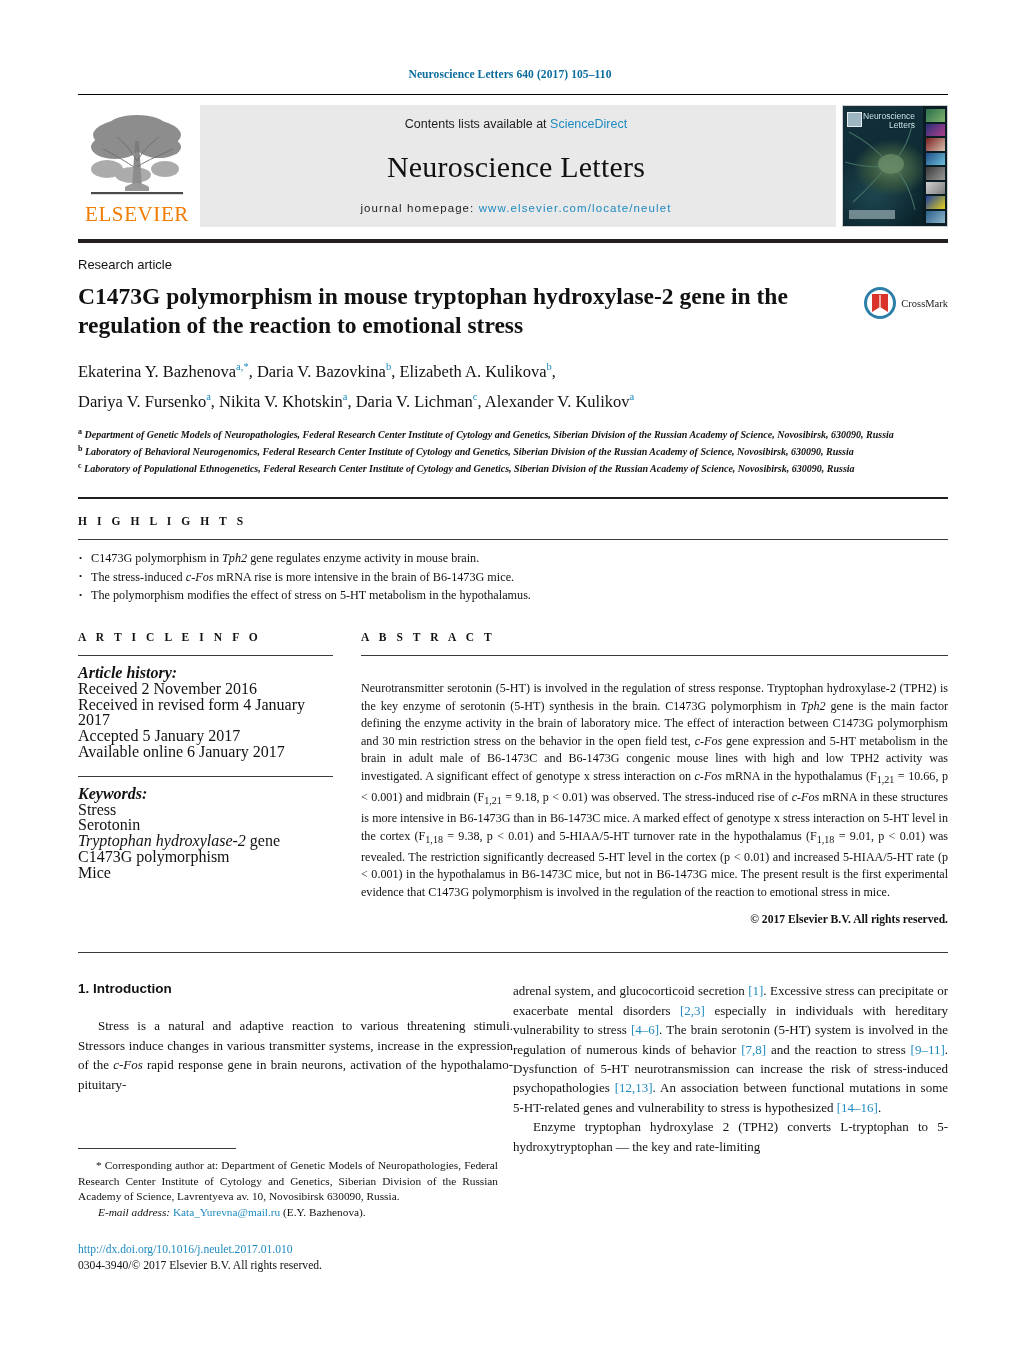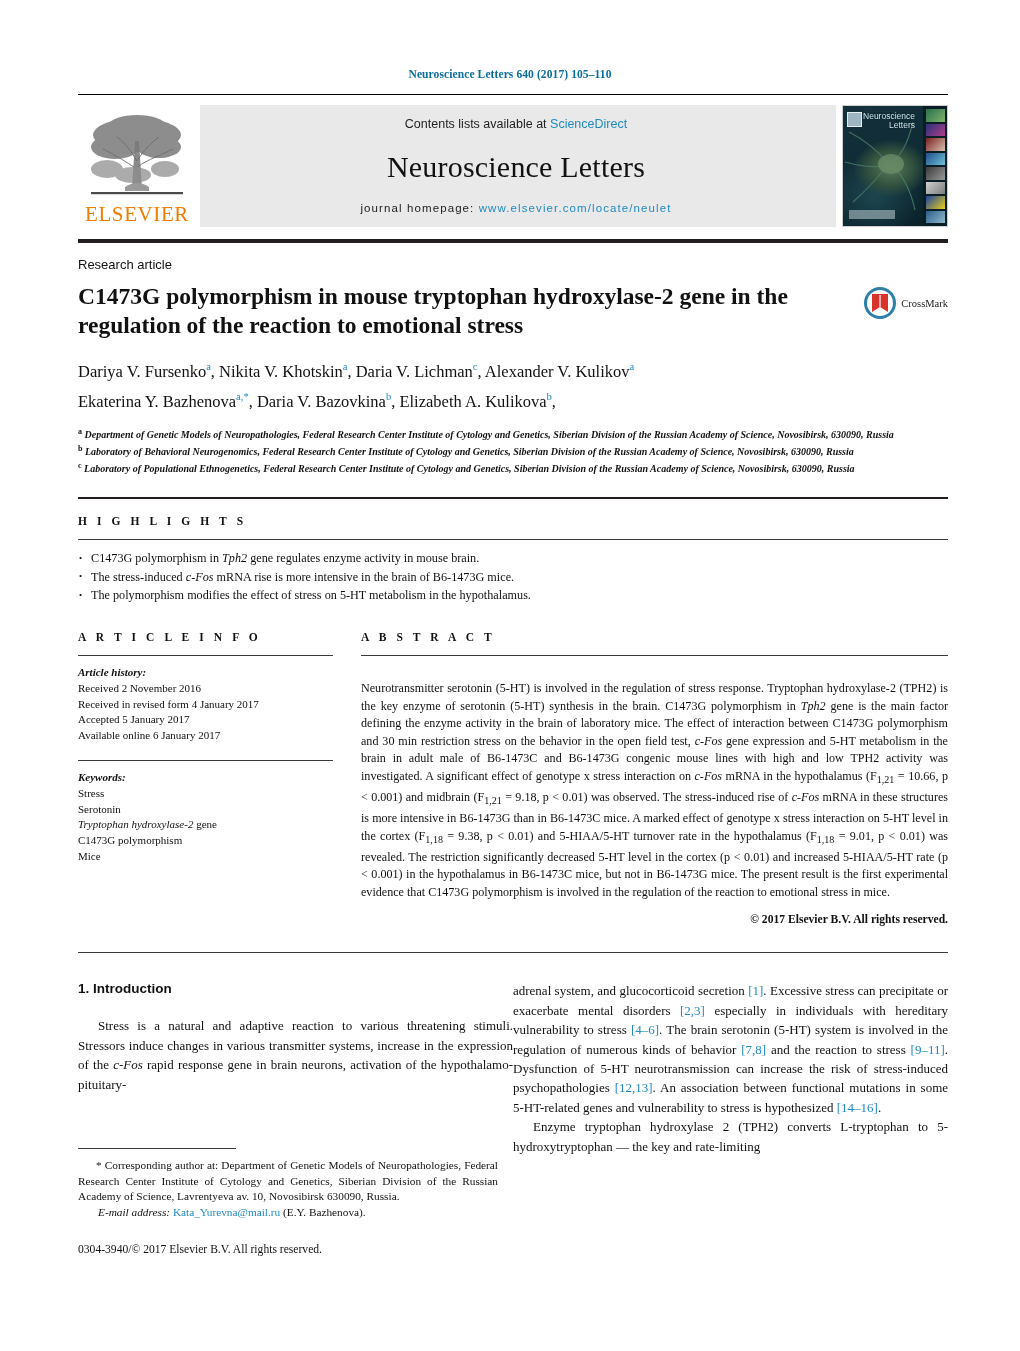--- a/index.html
+++ b/index.html
@@ -252,21 +252,21 @@
   .info-grid {
     display: flex;
     margin-top: 26px;
     gap: 28px;
   }
   .col-info { flex: 0 0 255px; }
   .col-abs  { flex: 1 1 auto; }
 
   .info-body {
     font-family: "Liberation Serif", serif;
-    font-size: 11px;
+    font-size: 16px;
     line-height: 15.8px;
     color: #111;
     margin-top: 9px;
   }
   .info-body .heading {
     font-style: italic;
     font-weight: bold;
   }
   .kw-block { margin-top: 17px; }
   .kw-block .ital { font-style: italic; font-weight: bold; }
@@ -439,29 +439,29 @@
           <circle cx="17" cy="17" r="13" fill="#ffffff"></circle>
           <path d="M9 8 h16 v18 l-8 -5 l-8 5 Z" fill="#d9342b"></path>
           <path d="M17 9 v12" stroke="#ffffff" stroke-width="1.2"></path>
         </svg>
         <span class="crossmark-label">CrossMark</span>
       </div>
     </div>
 
     <div class="authors">
       <div>
+        <span>Ekaterina Y. Bazhenova</span><sup class="aff-mark">a,</sup><sup class="star">*</sup>,
+        <span>Daria V. Bazovkina</span><sup class="aff-mark">b</sup>,
+        <span>Elizabeth A. Kulikova</span><sup class="aff-mark">b</sup>,
+      </div>
+      <div>
         <span>Dariya V. Fursenko</span><sup class="aff-mark">a</sup>,
         <span>Nikita V. Khotskin</span><sup class="aff-mark">a</sup>,
         <span>Daria V. Lichman</span><sup class="aff-mark">c</sup>,
         <span>Alexander V. Kulikov</span><sup class="aff-mark">a</sup>
-      </div>
-      <div>
-        <span>Ekaterina Y. Bazhenova</span><sup class="aff-mark">a,</sup><sup class="star">*</sup>,
-        <span>Daria V. Bazovkina</span><sup class="aff-mark">b</sup>,
-        <span>Elizabeth A. Kulikova</span><sup class="aff-mark">b</sup>,
       </div>
     </div>
 
     <div class="affiliations">
       <p><sup>a</sup> <span>Department of Genetic Models of Neuropathologies, Federal Research Center Institute of Cytology and Genetics, Siberian Division of the Russian Academy of Science, Novosibirsk, 630090, Russia</span></p>
       <p><sup>b</sup> <span>Laboratory of Behavioral Neurogenomics, Federal Research Center Institute of Cytology and Genetics, Siberian Division of the Russian Academy of Science, Novosibirsk, 630090, Russia</span></p>
       <p><sup>c</sup> <span>Laboratory of Populational Ethnogenetics, Federal Research Center Institute of Cytology and Genetics, Siberian Division of the Russian Academy of Science, Novosibirsk, 630090, Russia</span></p>
     </div>
 
     <div class="hl-rule-top"></div>
@@ -522,17 +522,18 @@
     <div class="fn">
       <span style="padding-left:18px">*</span>
       <span>Corresponding author at: Department of Genetic Models of Neuropathologies, Federal Research Center Institute of Cytology and Genetics, Siberian Division of the Russian Academy of Science, Lavrentyeva av. 10, Novosibirsk 630090, Russia.</span>
     </div>
     <div class="fn" style="text-indent:20px">
       <span class="email-label">E-mail address:</span>
       <span class="link">Kata_Yurevna@mail.ru</span>
       <span>(E.Y. Bazhenova).</span>
     </div>
     <div class="doi-block">
+      <div class="doi">http://dx.doi.org/10.1016/j.neulet.2017.01.010</div>
       <div class="issn">0304-3940/© 2017 Elsevier B.V. All rights reserved.</div>
     </div>
   </div>
 
 </div>
 
 </body></html>

